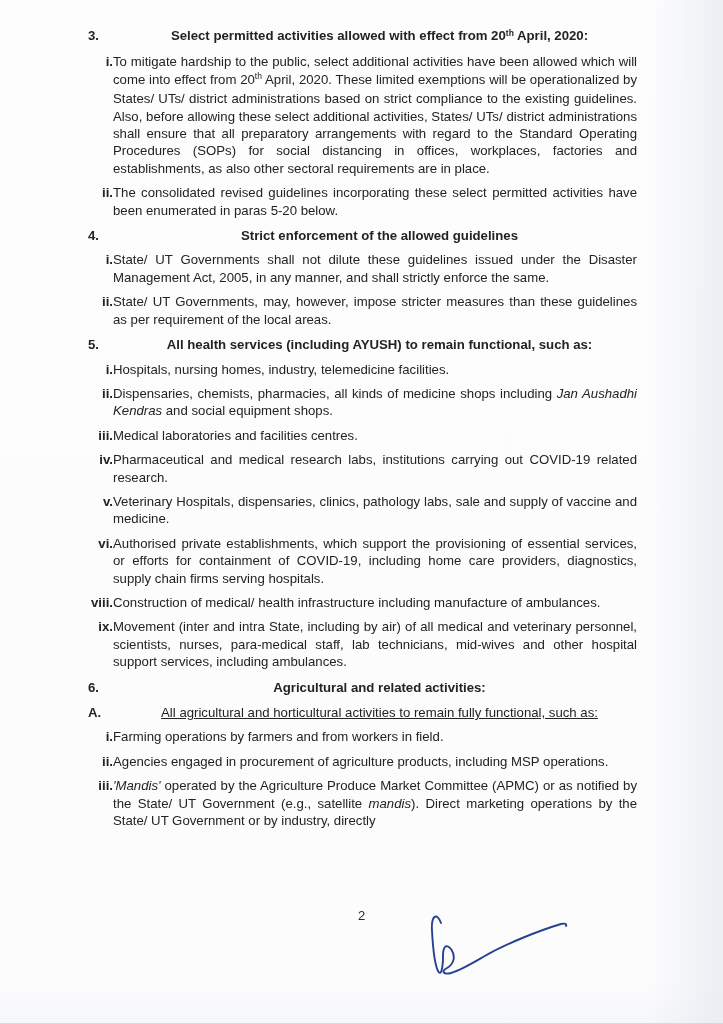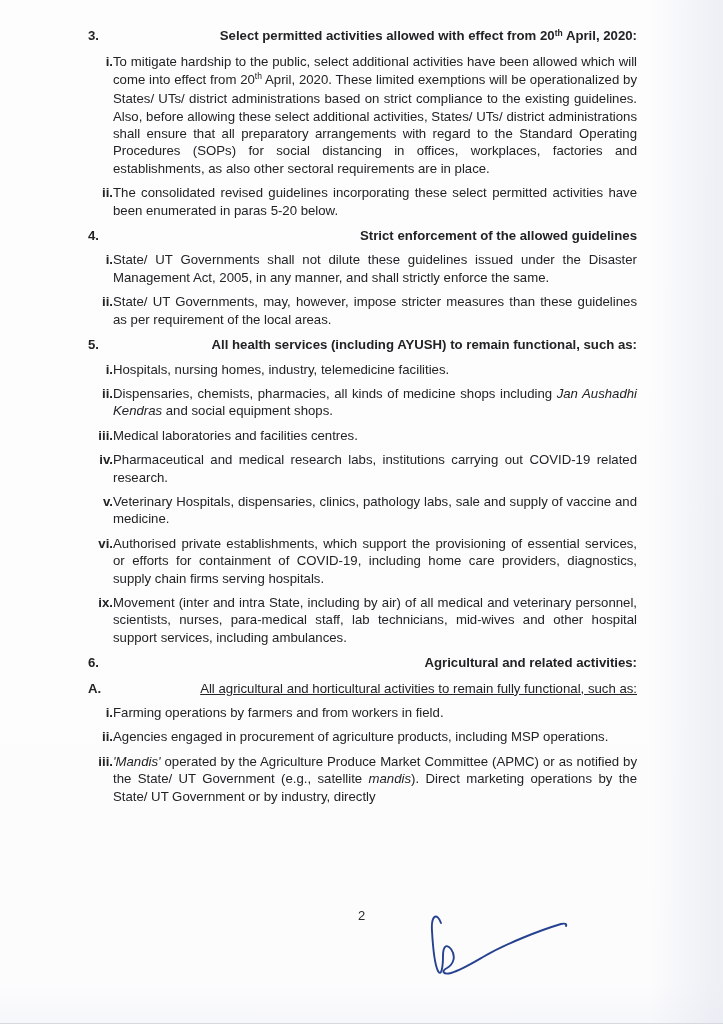--- a/index.html
+++ b/index.html
@@ -18,21 +18,21 @@
   }
   .content{
     position:absolute;
     left:88px; right:86px; top:27px;
     font-size:13.2px;
     line-height:17.4px;
   }
   .sec-row{display:flex; margin:8px 0 7px 0;}
   .section:first-child .sec-row.head-row{margin-top:0;}
   .sec-num{width:34px; flex-shrink:0; font-weight:bold;}
-  .sec-title{flex:1; font-weight:bold; text-align:right;}
+  .sec-title{flex:1; font-weight:bold; text-align:center;}
   .sec-title.plain{font-weight:normal;}
   .sec-title.ul{text-decoration:underline;}
   .item-row{display:flex; margin-bottom:7px;}
   .item-label{width:25px; flex-shrink:0; text-align:right; font-weight:bold;}
   .item-text{flex:1; text-align:justify;}
   .sup{font-size:8.5px; vertical-align:baseline; position:relative; top:-4.5px;}
   .it{font-style:italic;}
   .page-number{
     position:absolute; left:0; right:0; top:908px;
     text-align:center; font-size:13px; color:#2a2a2c;
@@ -96,20 +96,24 @@
         </div>
         <div class="item-row">
           <div class="item-label">v.</div>
           <div class="item-text"><span>Veterinary Hospitals, dispensaries, clinics, pathology labs, sale and supply of vaccine and medicine.</span></div>
         </div>
         <div class="item-row">
           <div class="item-label">vi.</div>
           <div class="item-text"><span>Authorised private establishments, which support the provisioning of essential services, or efforts for containment of COVID-19, including home care providers, diagnostics, supply chain firms serving hospitals.</span></div>
         </div>
         <div class="item-row">
+          <div class="item-label">viii.</div>
+          <div class="item-text"><span>Construction of medical/ health infrastructure including manufacture of ambulances.</span></div>
+        </div>
+        <div class="item-row">
           <div class="item-label">ix.</div>
           <div class="item-text"><span>Movement (inter and intra State, including by air) of all medical and veterinary personnel, scientists, nurses, para-medical staff, lab technicians, mid-wives and other hospital support services, including ambulances.</span></div>
         </div>
       </div>
       <div class="section">
         <div class="sec-row head-row">
           <div class="sec-num">6.</div>
           <div class="sec-title"><span>Agricultural and related activities:</span></div>
         </div>
         <div class="sec-row">

